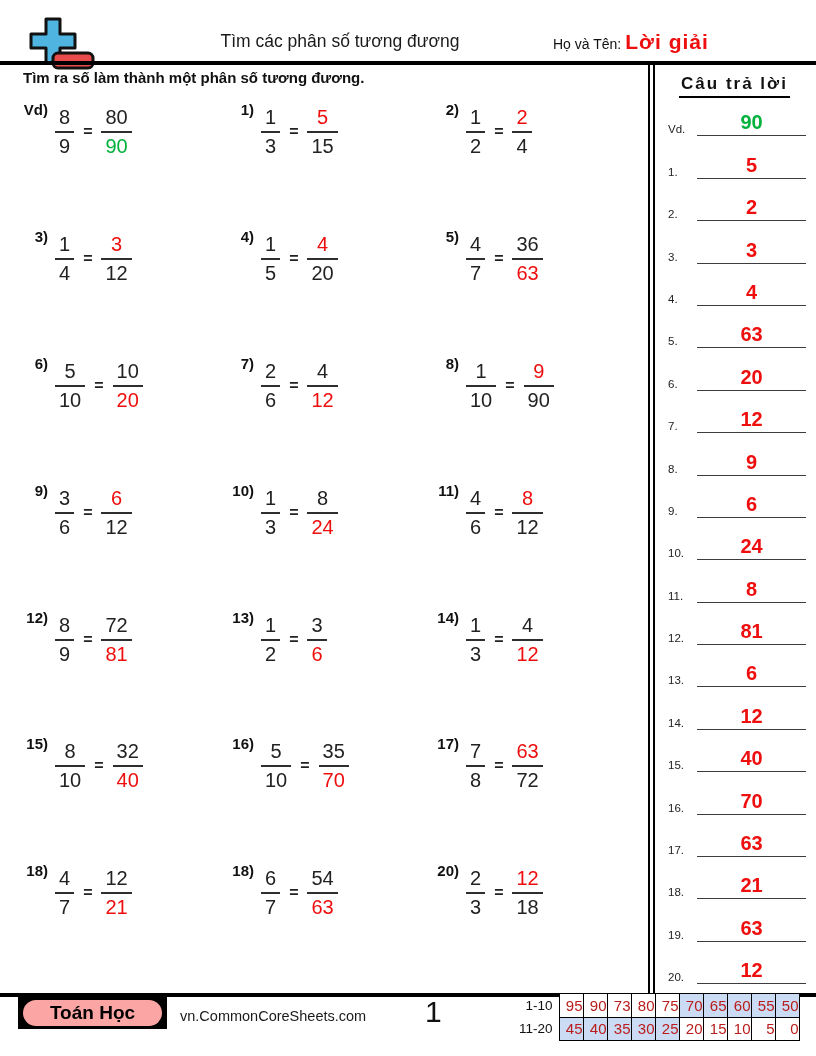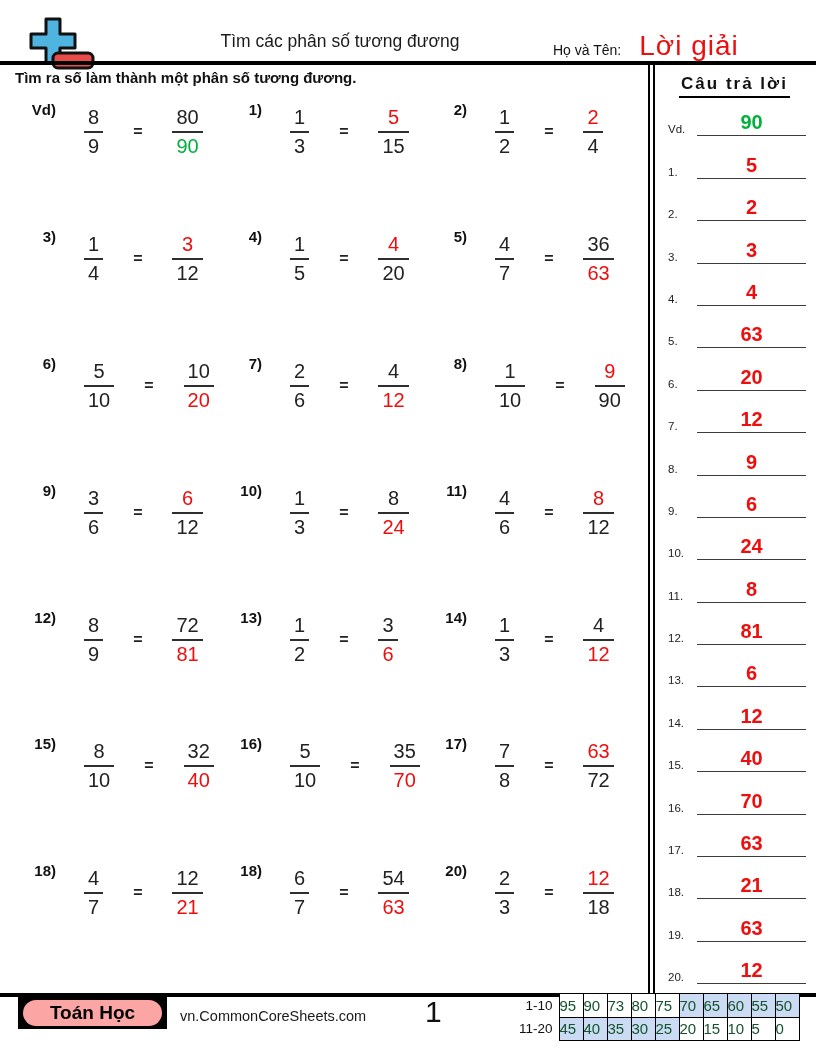--- a/index.html
+++ b/index.html
@@ -12,38 +12,38 @@
     overflow: hidden;
   }
   
   .logo { position: absolute; left: 16px; top: 10px; }
   .ws-title {
     position: absolute; left: 0; top: 31px; width: 680px;
     text-align: center; font-size: 17.5px; color: #1a1a1a;
   }
   .name-area { position: absolute; left: 553px; top: 30px; display: flex; align-items: baseline; }
   .name-label { font-size: 14px; color: #111; }
-  .name-value { font-size: 28px; font-weight: 400; color: var(--answer-red); letter-spacing: 1px; margin-left: 18px; }
+  .name-value { font-size: 21px; font-weight: 700; color: var(--answer-red); letter-spacing: 1px; margin-left: 4px; }
   .header-line { position: absolute; left: 0; top: 61px; width: 816px; height: 4px; background: #000; }
-  .instruction { position: absolute; left: 15px; top: 69px; width: 620px; font-size: 15px; font-weight: 700; color: #111; }
+  .instruction { position: absolute; left: 23px; top: 69px; width: 620px; font-size: 15px; font-weight: 700; color: #111; }
 
   
   .v-divider {
     position: absolute; left: 648px; top: 65px; height: 929px; width: 3px;
     border-left: 2px solid #000; border-right: 2px solid #000;
   }
 
   
   .problems {
     position: absolute; left: 0; top: 96px; width: 648px;
     display: grid;
     grid-template-columns: 206px 205px 237px;
     grid-auto-rows: 126.9px;
   }
-  .problem { display: flex; align-items: center; padding: 4px 0 0 20px; height: 64px; gap: 21px; }
+  .problem { display: flex; align-items: center; padding: 4px 0 0 12px; height: 64px; }
   .pnum { align-self: flex-start; min-width: 36px; text-align: right; font-size: 15px; font-weight: 700; margin-right: 7px; margin-top: 1px; }
   .frac { display: inline-flex; flex-direction: column; align-items: stretch; text-align: center; font-size: 20px; line-height: 25px; color: #222; }
   .frac .fn { border-bottom: 2px solid #2e2e2e; padding: 0 4px 1px 4px; }
   .frac .fd { padding: 1px 4px 0 4px; }
   .eq { margin: 0 9px; font-size: 16px; font-weight: 600; color: #222; }
   .c-red { color: var(--answer-red); }
   .c-green { color: var(--example-green); }
 
   
   .answers-title {
@@ -72,21 +72,21 @@
     display: flex; align-items: center; justify-content: center;
     font-size: 19px; font-weight: 700; color: #000;
   }
   .website { position: absolute; left: 180px; top: 1008px; font-size: 14.5px; color: #1a1a1a; }
   .page-number { position: absolute; left: 425px; top: 995px; font-size: 30px; color: #111; }
   .score-table { position: absolute; left: 519px; top: 993px; border-collapse: collapse; }
   .score-table td { padding: 0; }
   .score-label { border: none; padding-right: 6px !important; font-size: 13.5px; text-align: right; color: #111; }
   .score-cell {
     border: 1.3px solid #000; width: 23px; height: 22.5px;
-    text-align: left; font-size: 15px; background: #fff; color: #14532d;
+    text-align: right; font-size: 15px; background: #fff; color: #b91c1c;
   }
   .score-cell.shaded { background: var(--table-shade); }
 </style>
 </head>
 <body>
 
 <div class="page">
 
   <div class="logo">
     <svg width="80" height="62" viewBox="0 0 80 62">

